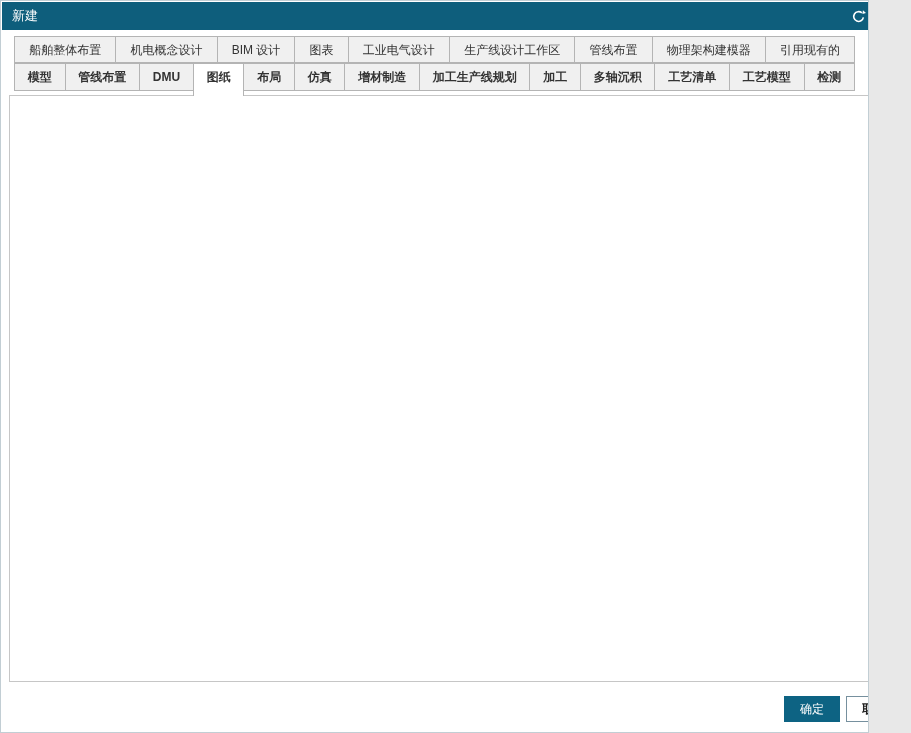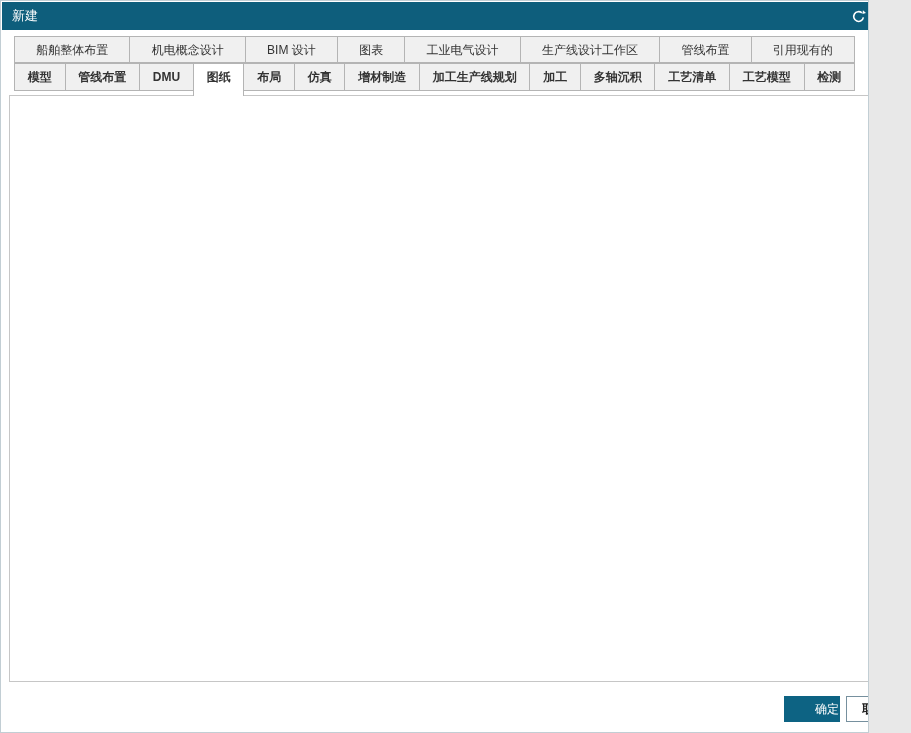--- a/index.html
+++ b/index.html
@@ -92,20 +92,21 @@
   </div>
 
   <div class="tabrow tabrow1">
     <div class="tab">船舶整体布置</div>
     <div class="tab">机电概念设计</div>
     <div class="tab">BIM 设计</div>
     <div class="tab">图表</div>
     <div class="tab">工业电气设计</div>
     <div class="tab">生产线设计工作区</div>
     <div class="tab">管线布置</div>
+    <div class="tab">物理架构建模器</div>
     <div class="tab">引用现有的</div>
   </div>
 
   <div class="tabrow tabrow2">
     <div class="tab">模型</div>
     <div class="tab">管线布置</div>
     <div class="tab">DMU</div>
     <div class="tab active">图纸</div>
     <div class="tab">布局</div>
     <div class="tab">仿真</div>
@@ -384,16 +385,16 @@
   <input class="tfield" style="left: 56px; top: 634px; width: 281px;" value="000722401100-J03 底板">
   <div class="browse-btn" style="left:343px; top:632px;">
     <svg width="21" height="21" viewBox="0 0 22 22" fill="none" stroke="#3a3a3a" stroke-width="1.2">
         <path d="M3.5 9.5 H15.5 V18.5 H3.5 Z"></path>
         <path d="M3.5 9.5 L6 5.8 H12.2 L14.2 9.5"></path>
         <path d="M13.5 6.2 C15.2 3.2 18.6 3.4 19.2 5.6"></path>
         <path d="M19.6 2.4 V6.2 H15.8"></path>
       </svg>
   </div>
 
-  <div class="btn btn-ok" style="left:783px; top:695px;text-align:right;">确定</div>
+  <div class="btn btn-ok" style="left:783px; top:695px;">确定</div>
   <div class="btn btn-cancel" style="left:845px; top:695px;font-weight:bold;">取消</div>
 
 </div>
 
 </body></html>

